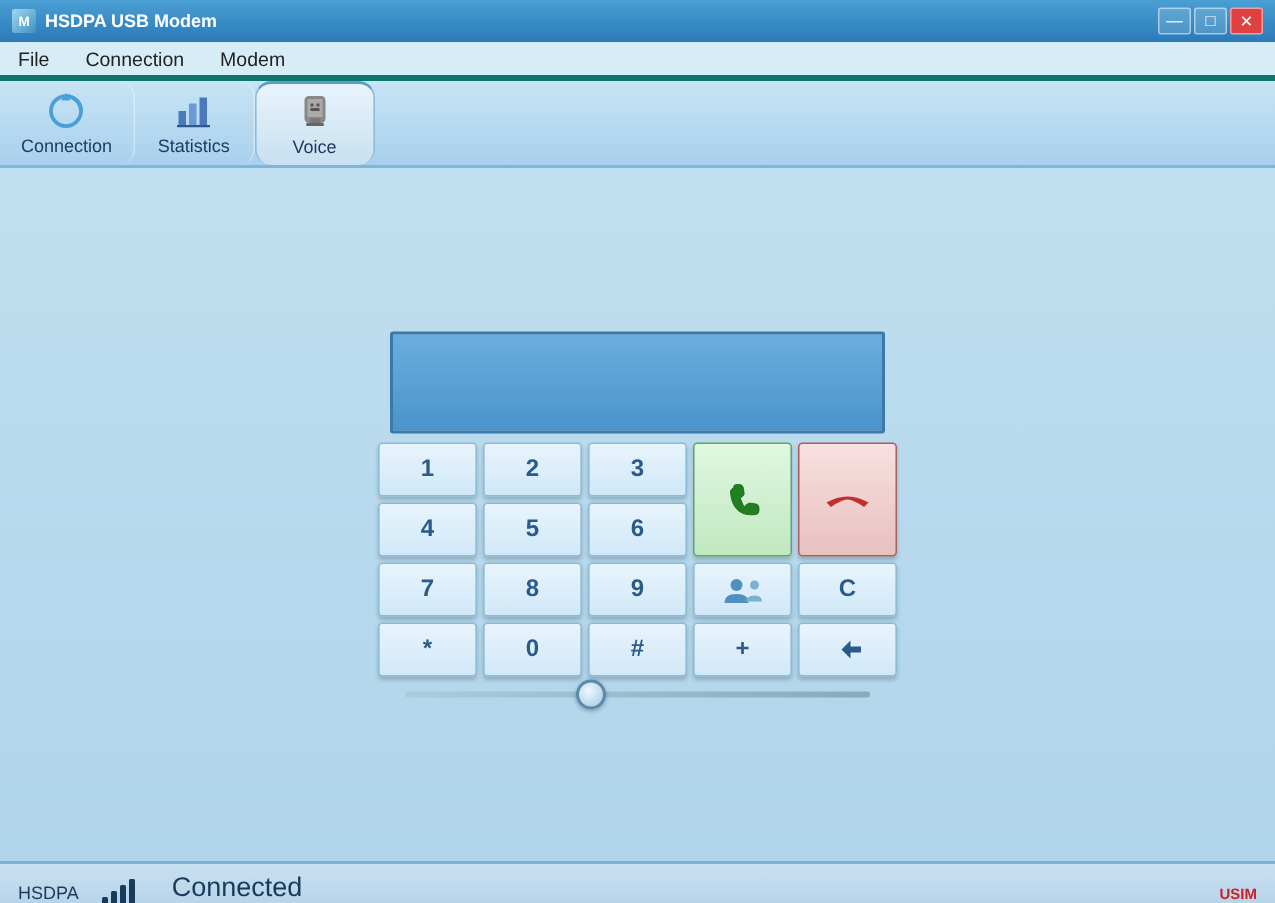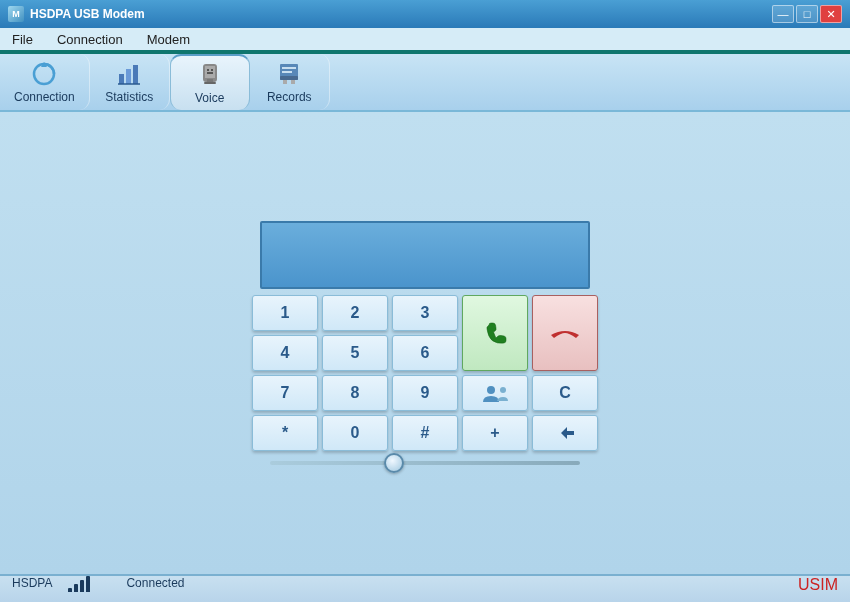--- a/index.html
+++ b/index.html
@@ -196,35 +196,35 @@
       box-shadow: 0 1px 3px rgba(0,0,0,0.3);
       cursor: pointer;
     }
 
     
     .status-bar {
       background: linear-gradient(180deg, #c8e0f0 0%, #b8d4ea 100%);
       height: 28px;
       border-top: 2px solid #7ab0d0;
       display: flex;
-      align-items: flex-start;
+      align-items: flex-end;
       padding: 0 12px;
       gap: 16px;
     }
     .status-text { font-size: 12px; color: #1a3a5c; }
     .signal-icon {
       display: flex; align-items: flex-end; gap: 2px; height: 16px;
     }
     .signal-bar {
       background: #1a3a5c;
       width: 4px;
       border-radius: 1px 1px 0 0;
     }
-    .status-connected { color: #1a3a5c; font-size: 12px; margin-left: 20px; }
-    .status-right { margin-left: auto; color: #cc2222; font-size: 16px; font-weight: normal; }
+    .status-connected { color: #1a3a5c; font-size: 18px; margin-left: 8px; }
+    .status-right { margin-left: auto; color: #cc2222; font-size: 10px; font-weight: bold; }
   </style>
 </head>
 <body>
 
 <div class="title-bar">
   <div class="title-bar-left">
     <div class="title-icon">M</div>
     <span>HSDPA USB Modem</span>
   </div>
   <div class="title-controls">
@@ -269,33 +269,20 @@
         <rect x="9" y="5" width="10" height="12" fill="#aaa"></rect>
         <rect x="11" y="18" width="6" height="3" fill="#777"></rect>
         <rect x="8" y="21" width="12" height="2" rx="1" fill="#666"></rect>
         <rect x="11" y="8" width="2" height="2" fill="#555"></rect>
         <rect x="15" y="8" width="2" height="2" fill="#555"></rect>
         <rect x="11" y="11" width="6" height="2" fill="#555"></rect>
       </svg>
     </div>
     <span class="nav-label">Voice</span>
   </div>
-  <div class="nav-item">
-    <div class="nav-icon">
-      <svg width="28" height="28" viewBox="0 0 28 28">
-        <rect x="5" y="4" width="18" height="16" rx="1" fill="#5888b8"></rect>
-        <rect x="5" y="16" width="18" height="4" rx="1" fill="#486a90"></rect>
-        <rect x="8" y="20" width="4" height="4" fill="#aaa"></rect>
-        <rect x="16" y="20" width="4" height="4" fill="#aaa"></rect>
-        <rect x="7" y="7" width="14" height="2" fill="#c8dff0"></rect>
-        <rect x="7" y="11" width="10" height="2" fill="#c8dff0"></rect>
-      </svg>
-    </div>
-    <span class="nav-label">Records</span>
-  </div>
 </div>
 
 <div class="main-content">
   <div class="dialpad-container">
 
     <div class="display-screen"></div>
 
     <div class="keypad">
 
       <div class="key-btn">1</div>

